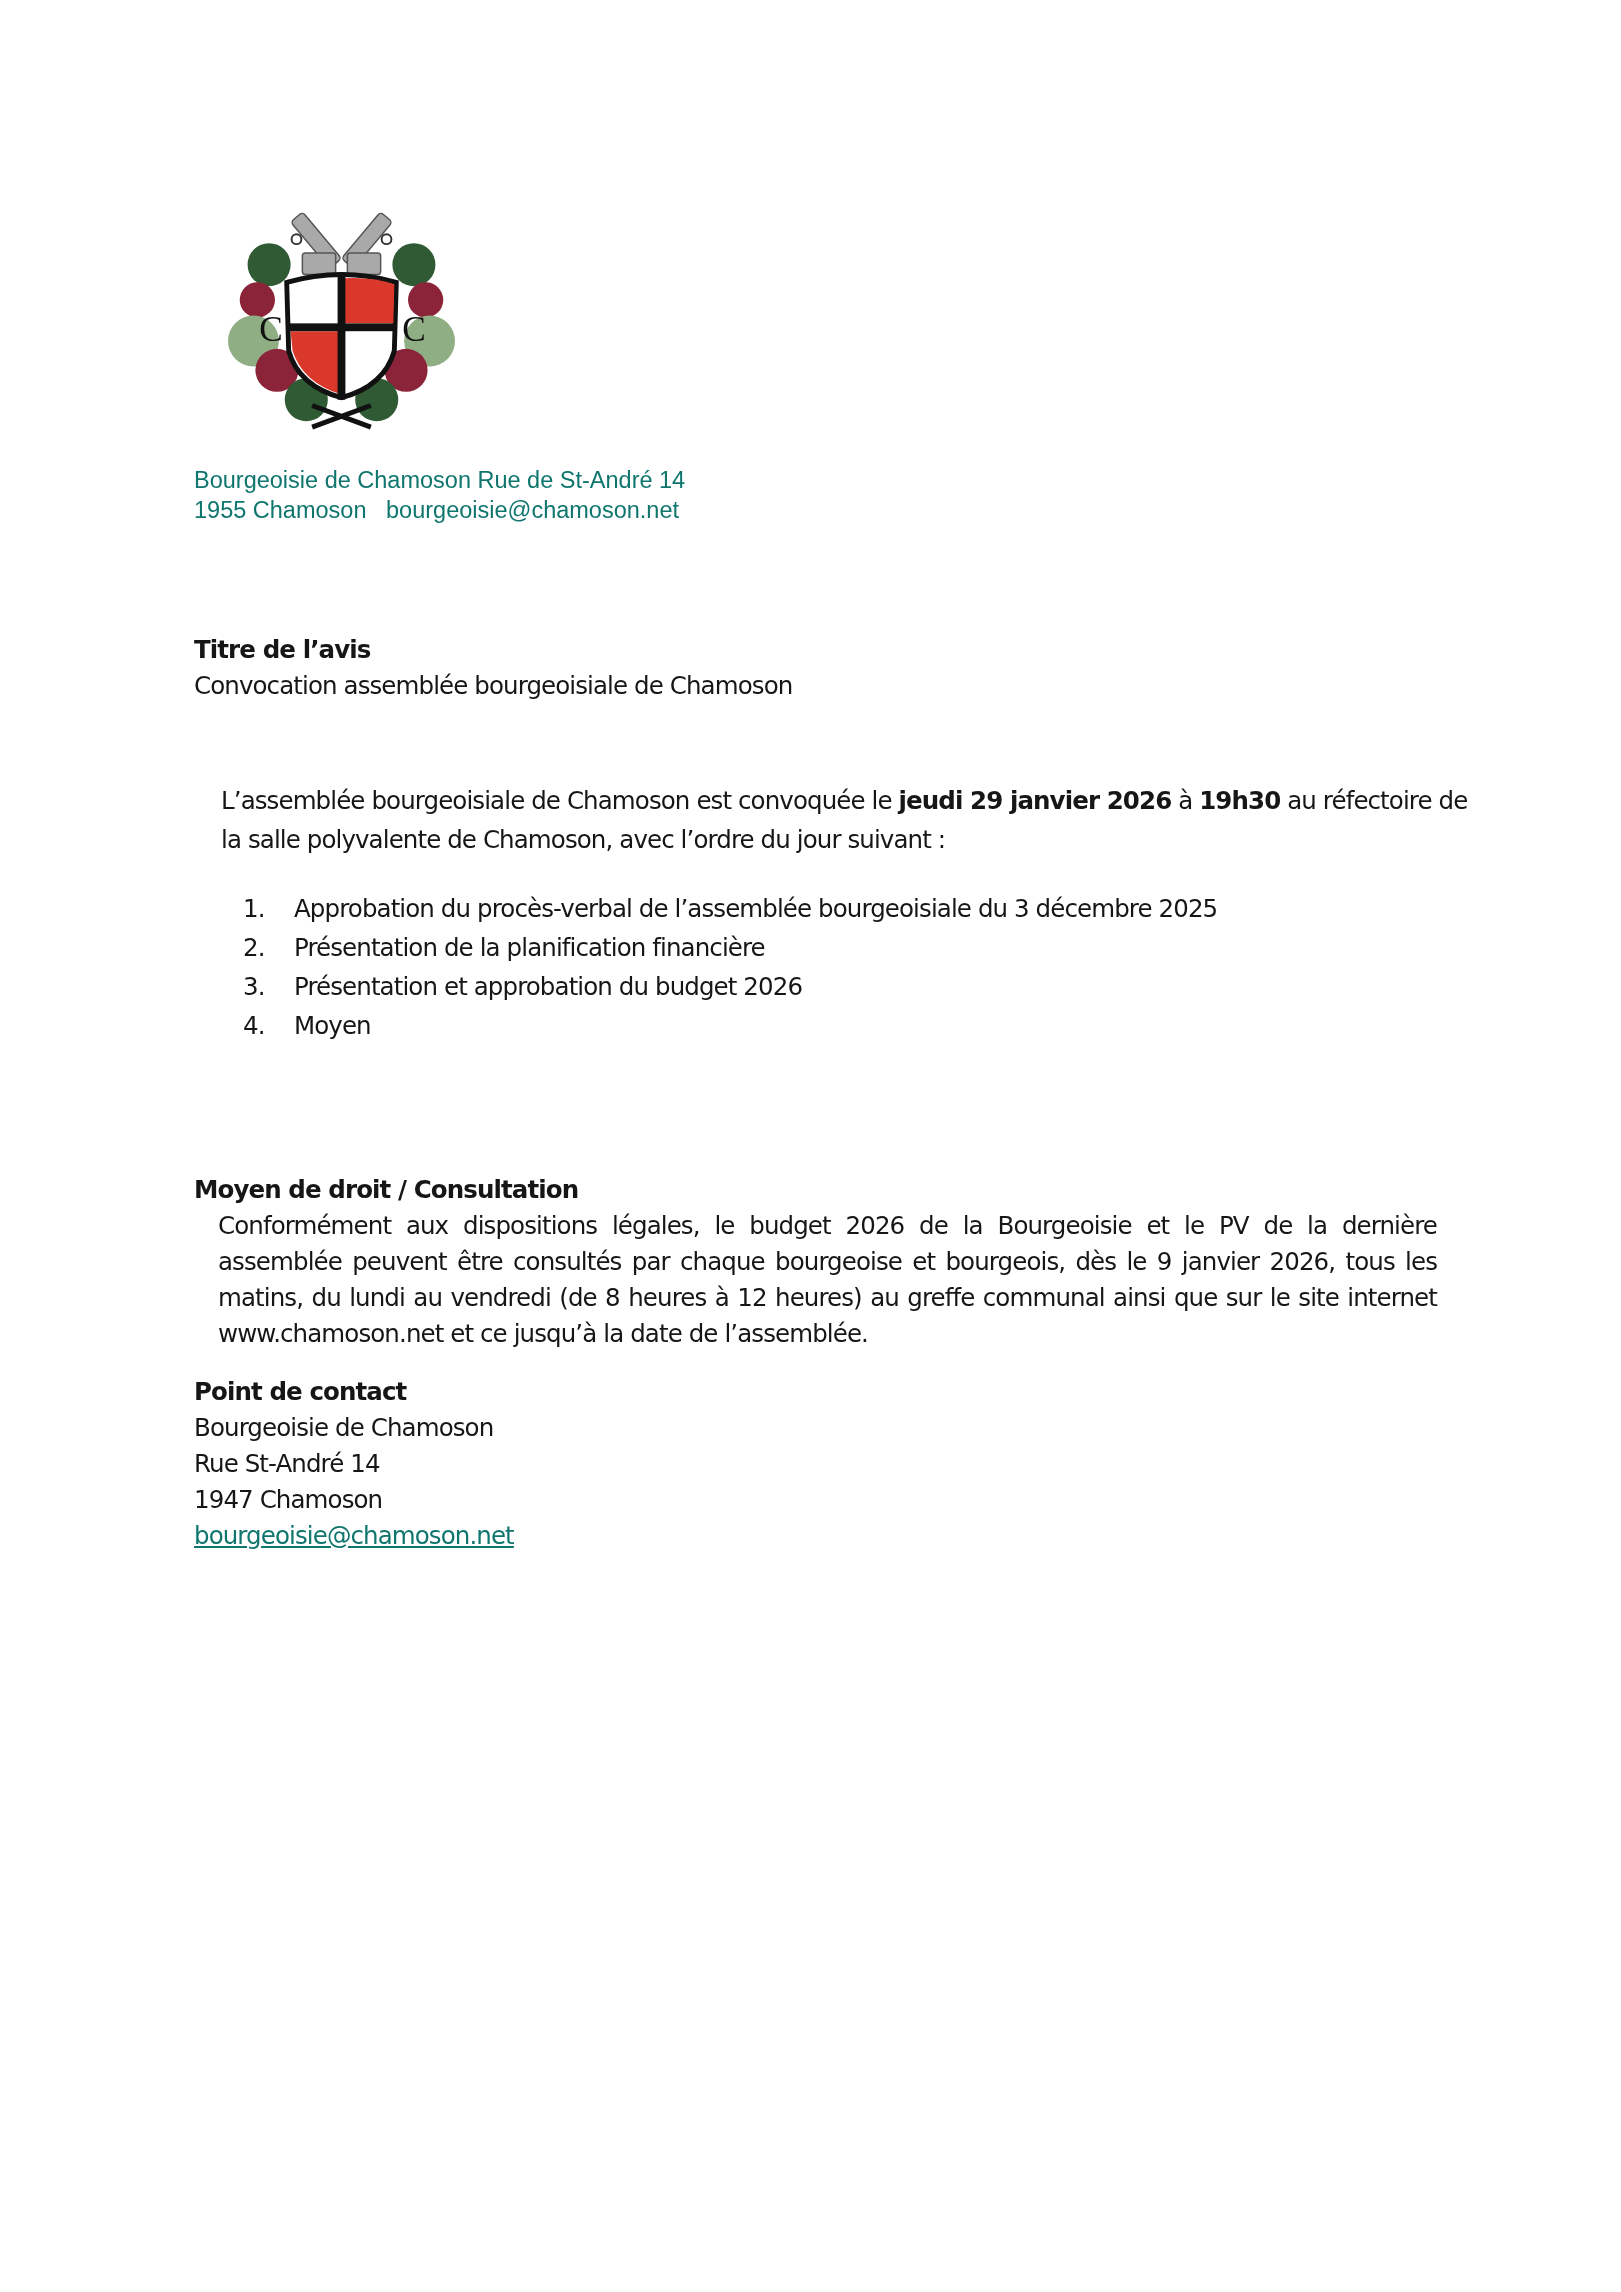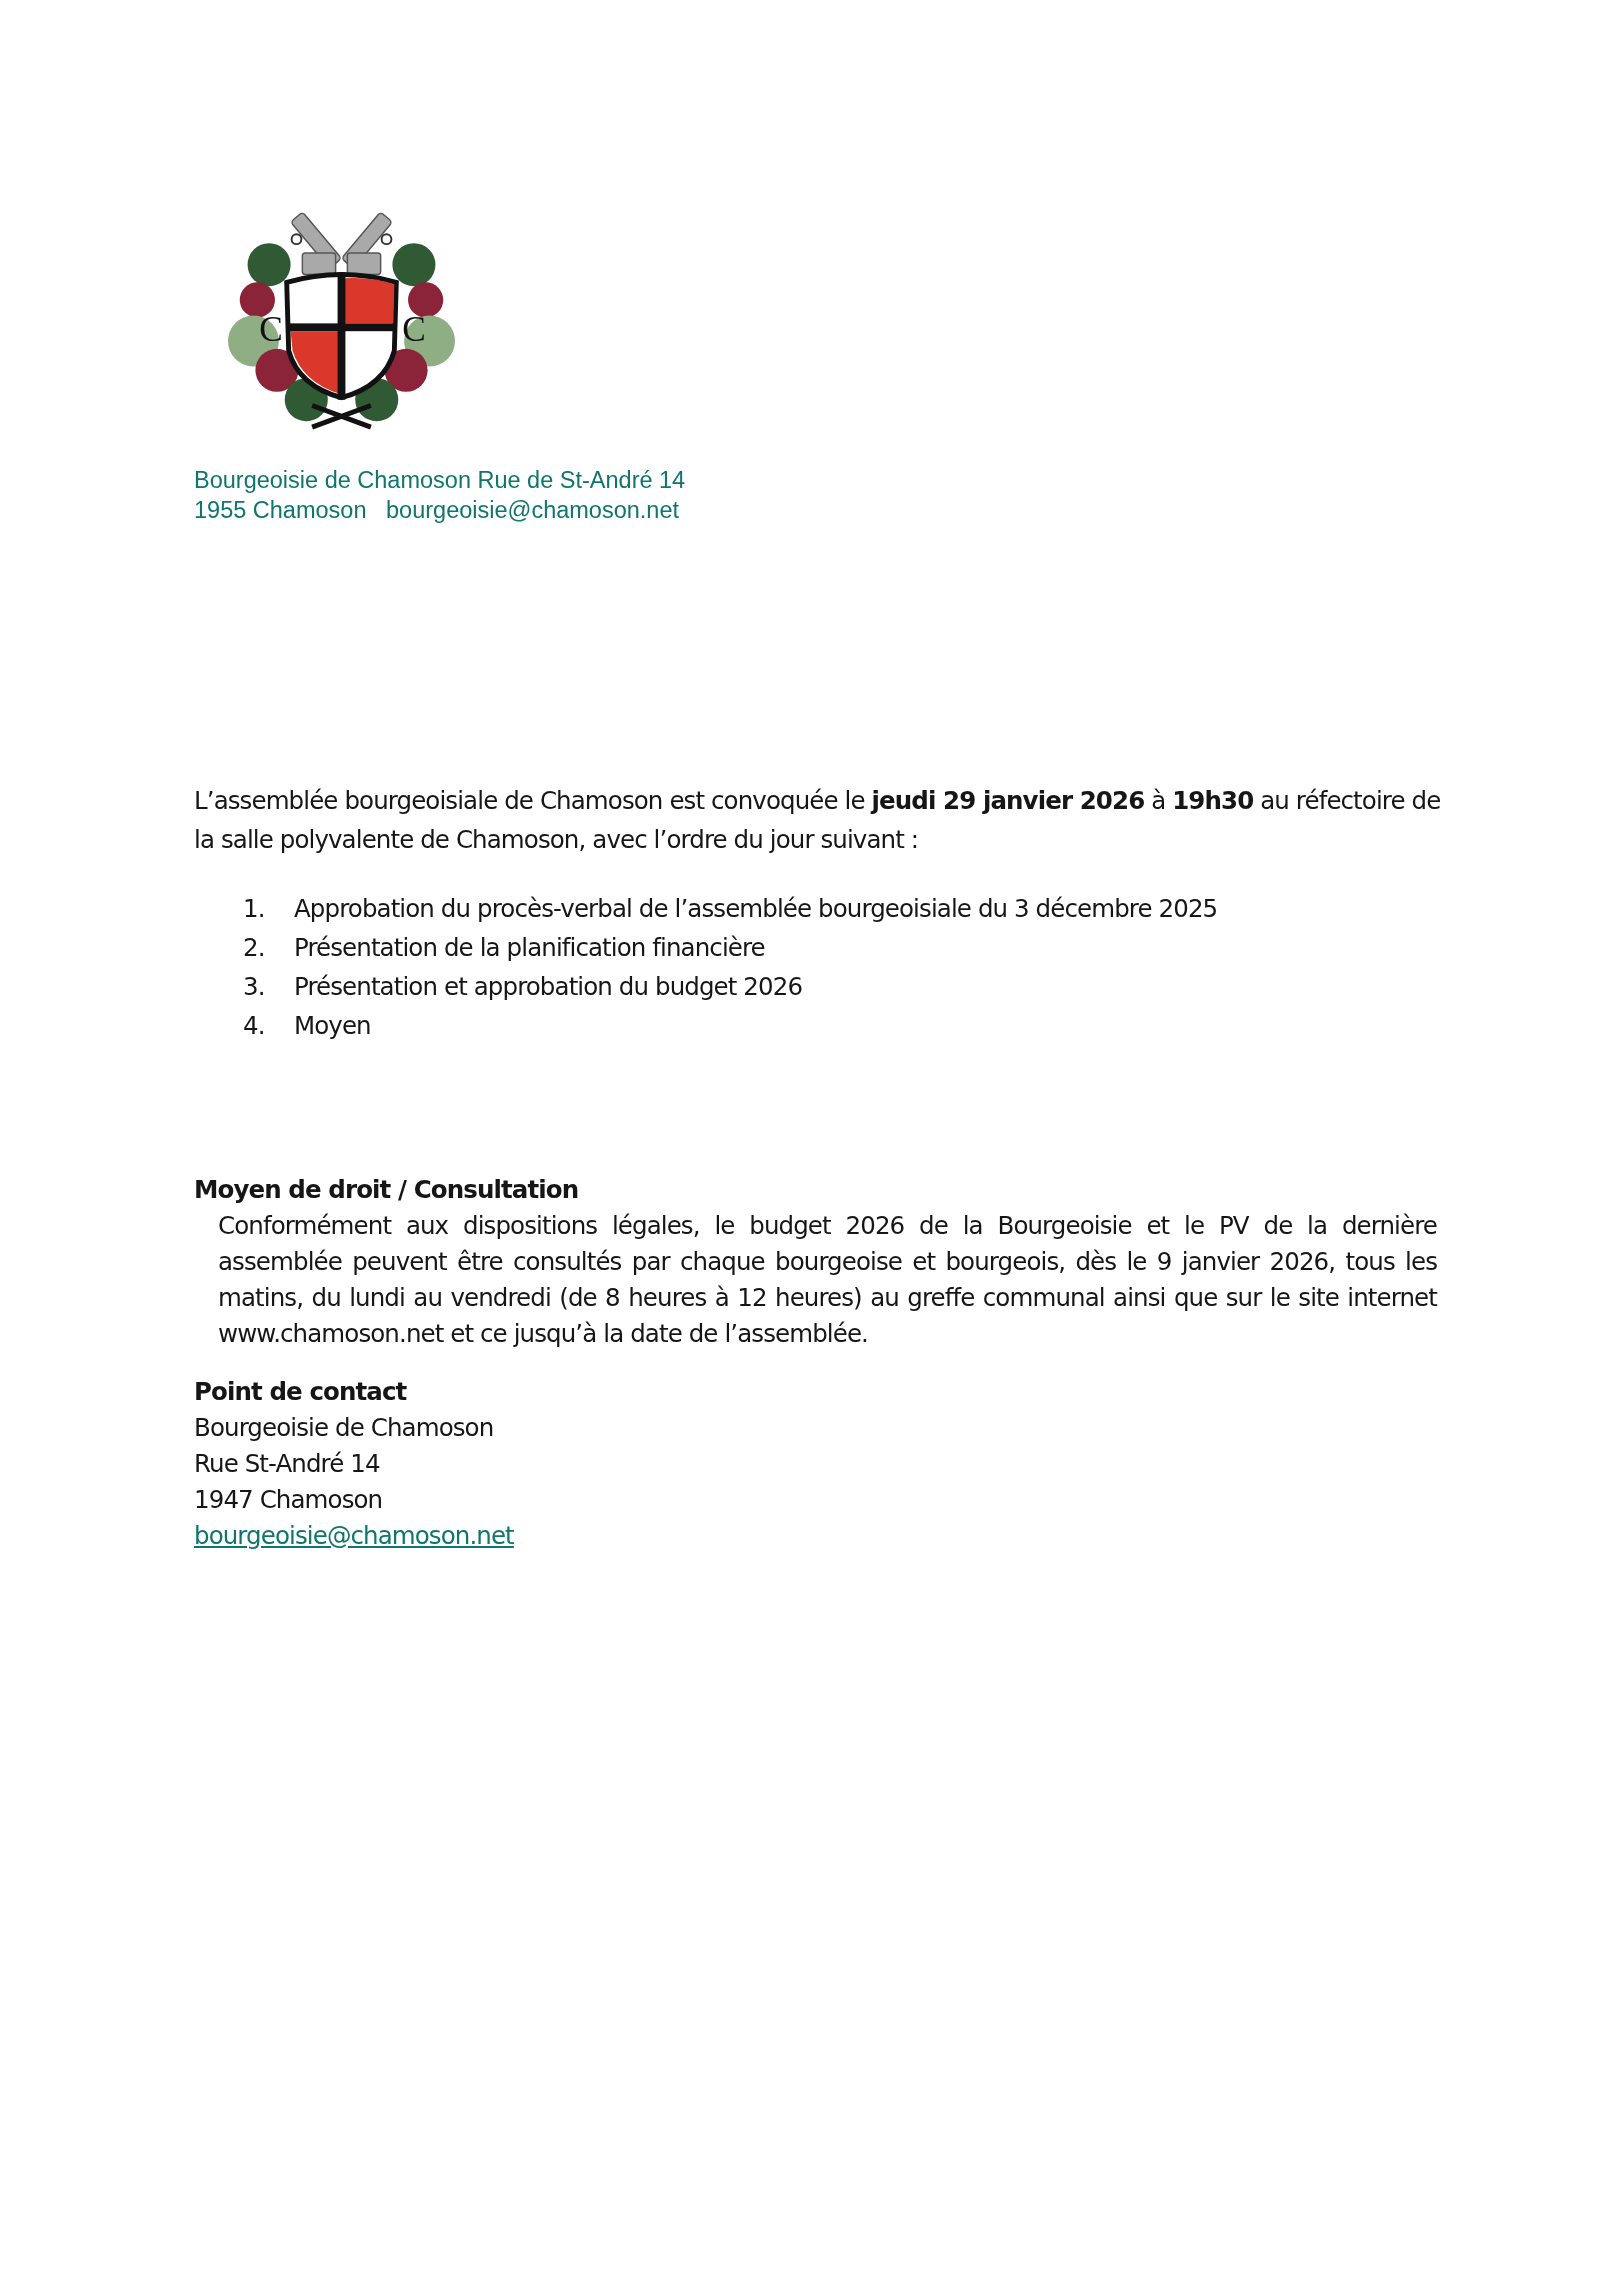--- a/index.html
+++ b/index.html
@@ -61,22 +61,26 @@
 
       <path d="M96 228 L156 206 M156 228 L96 206" stroke="#111" stroke-width="5"></path>
     </svg>
   </div>
 
   <div class="letterhead">
     <div>Bourgeoisie de Chamoson Rue de St-André 14</div>
     <div>1955 Chamoson   bourgeoisie@chamoson.net</div>
   </div>
 
+  <div class="block" style="top: 632px;">
+    <div class="heading">Titre de l’avis</div>
+    <div>Convocation assemblée bourgeoisiale de Chamoson</div>
+  </div>
 
-  <div class="block" style="top: 781px; width: 1249px; line-height: 39px;">
+  <div class="block" style="top: 781px; width: 1249px; line-height: 39px; margin-left: 27px;">
     <span>L’assemblée bourgeoisiale de Chamoson est convoquée le </span><b>jeudi 29 janvier 2026</b><span> à </span><b>19h30</b><span> au réfectoire de la salle polyvalente de Chamoson, avec l’ordre du jour suivant :</span>
   </div>
 
   <ol class="agenda">
     <li>
         <span class="num">1.</span>
         <span>Approbation du procès-verbal de l’assemblée bourgeoisiale du 3 décembre 2025</span>
       </li>
     <li>
         <span class="num">2.</span>

